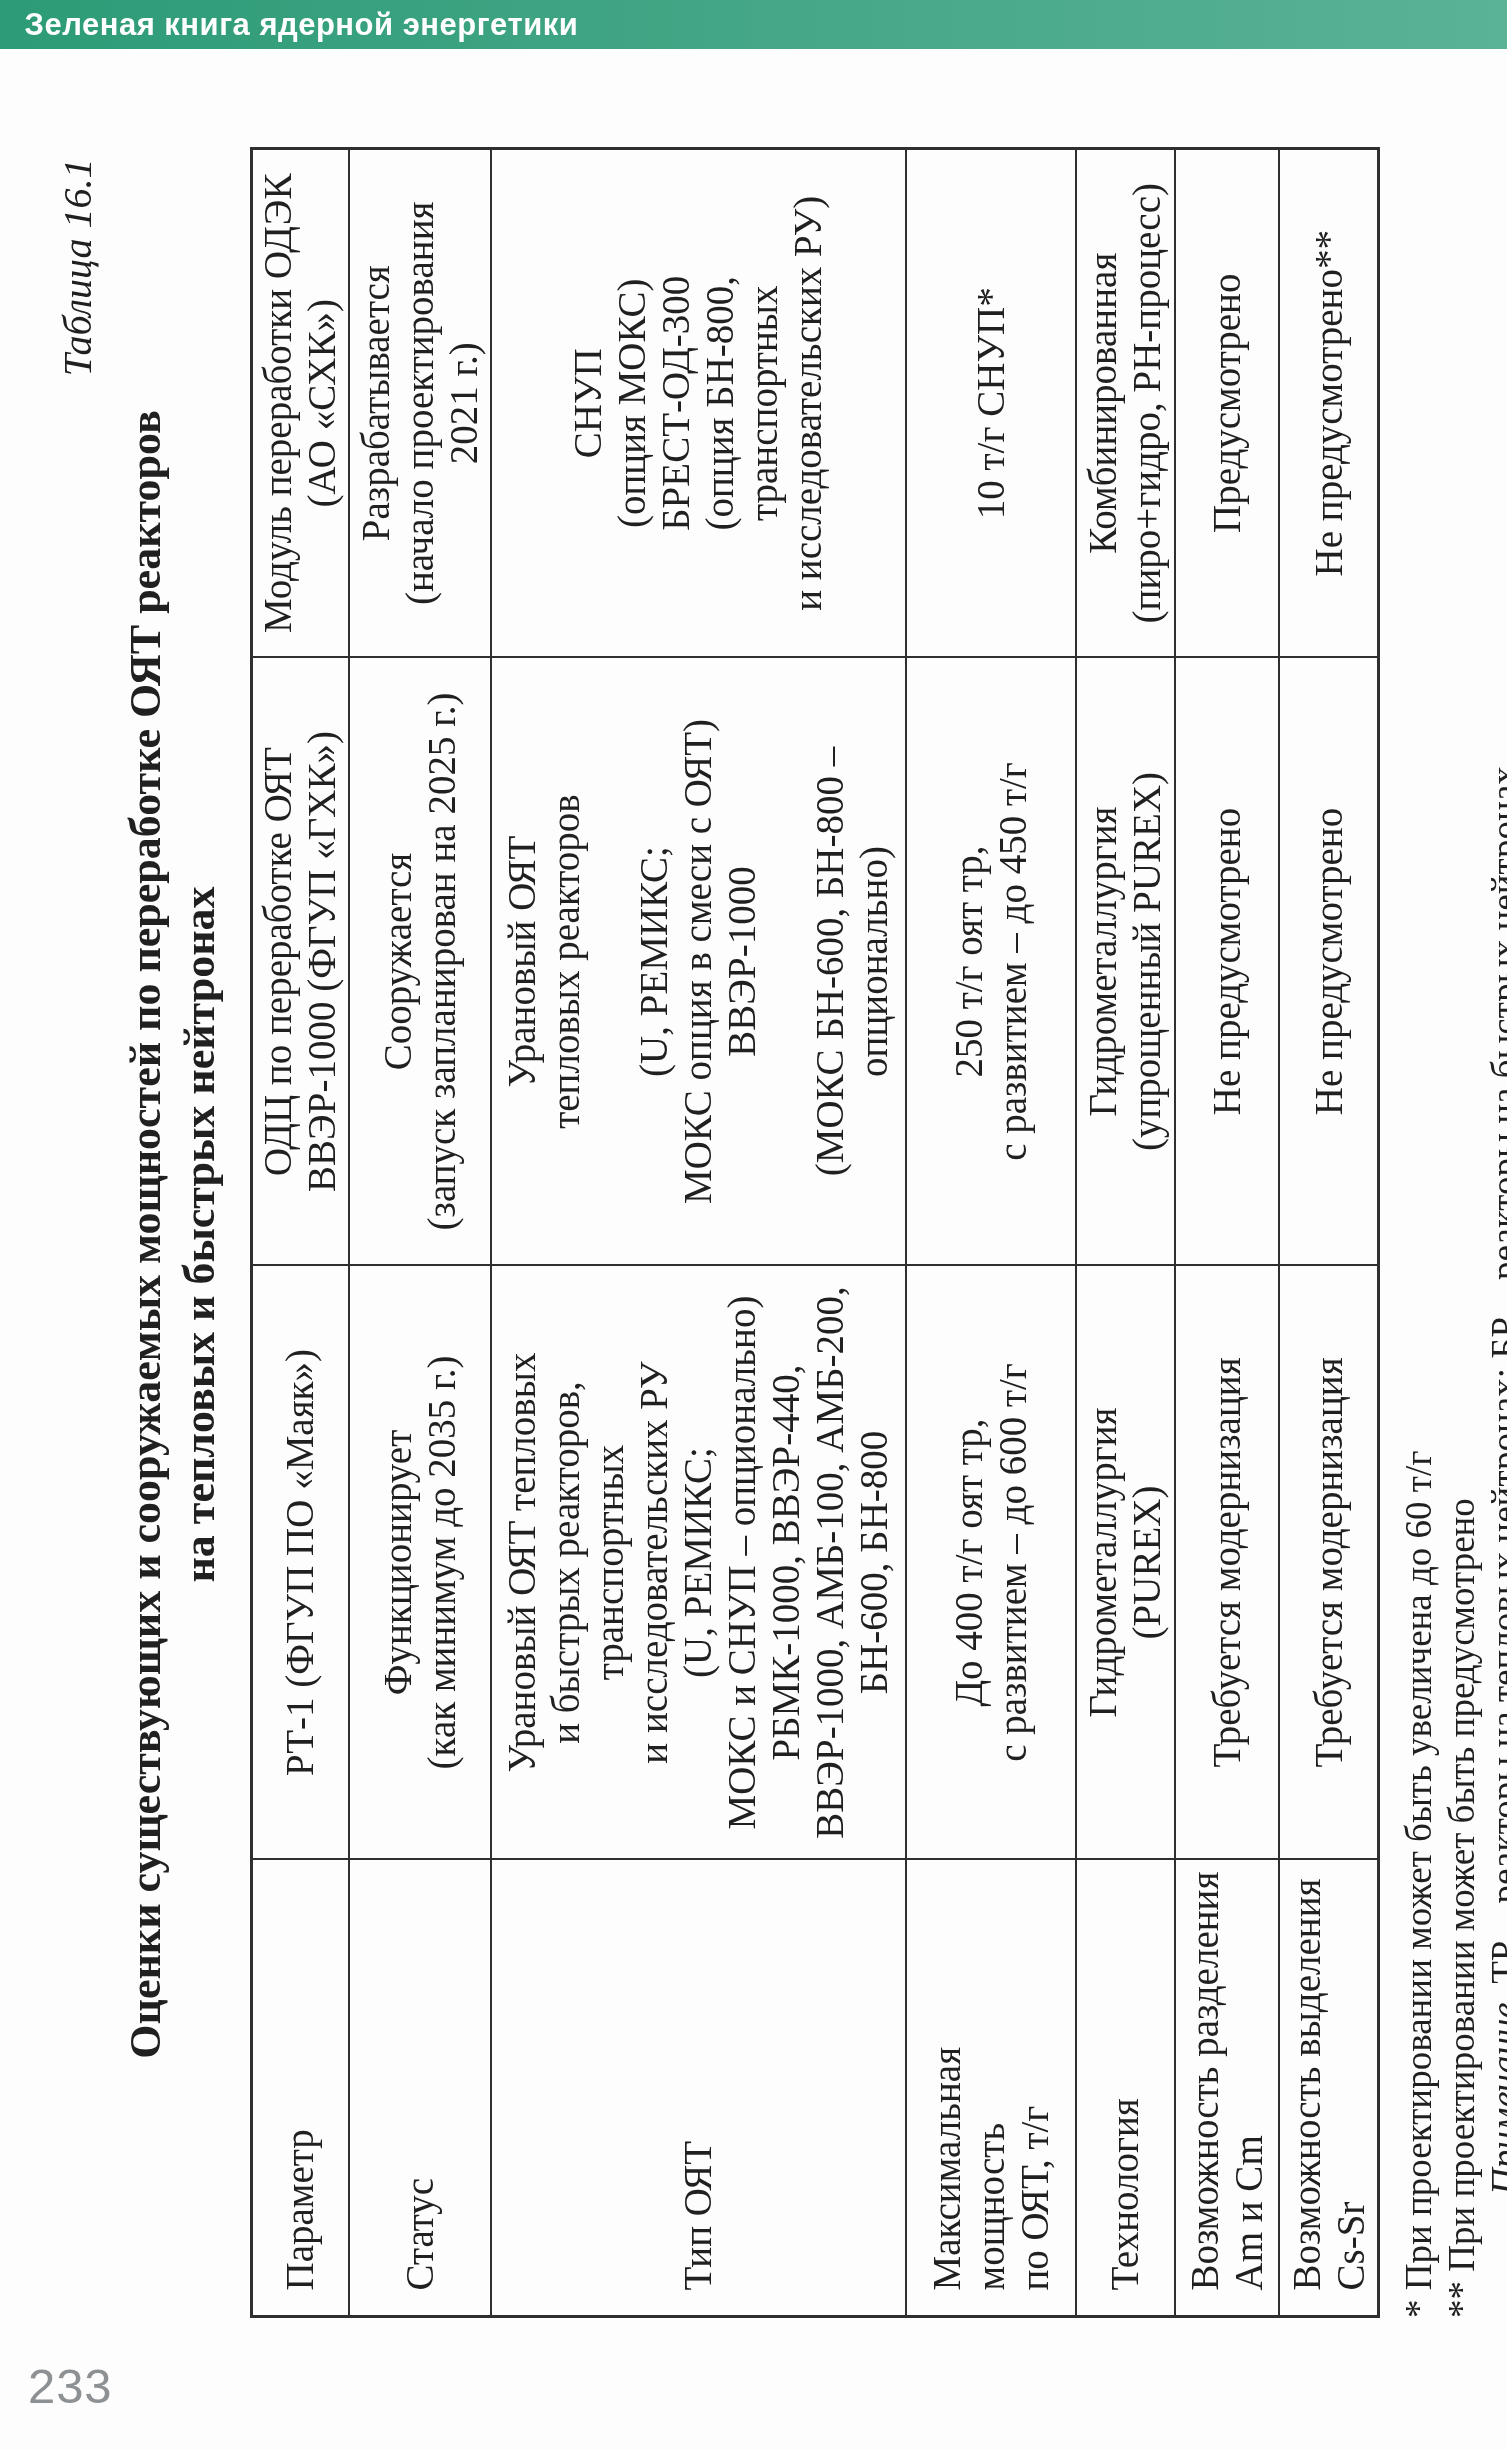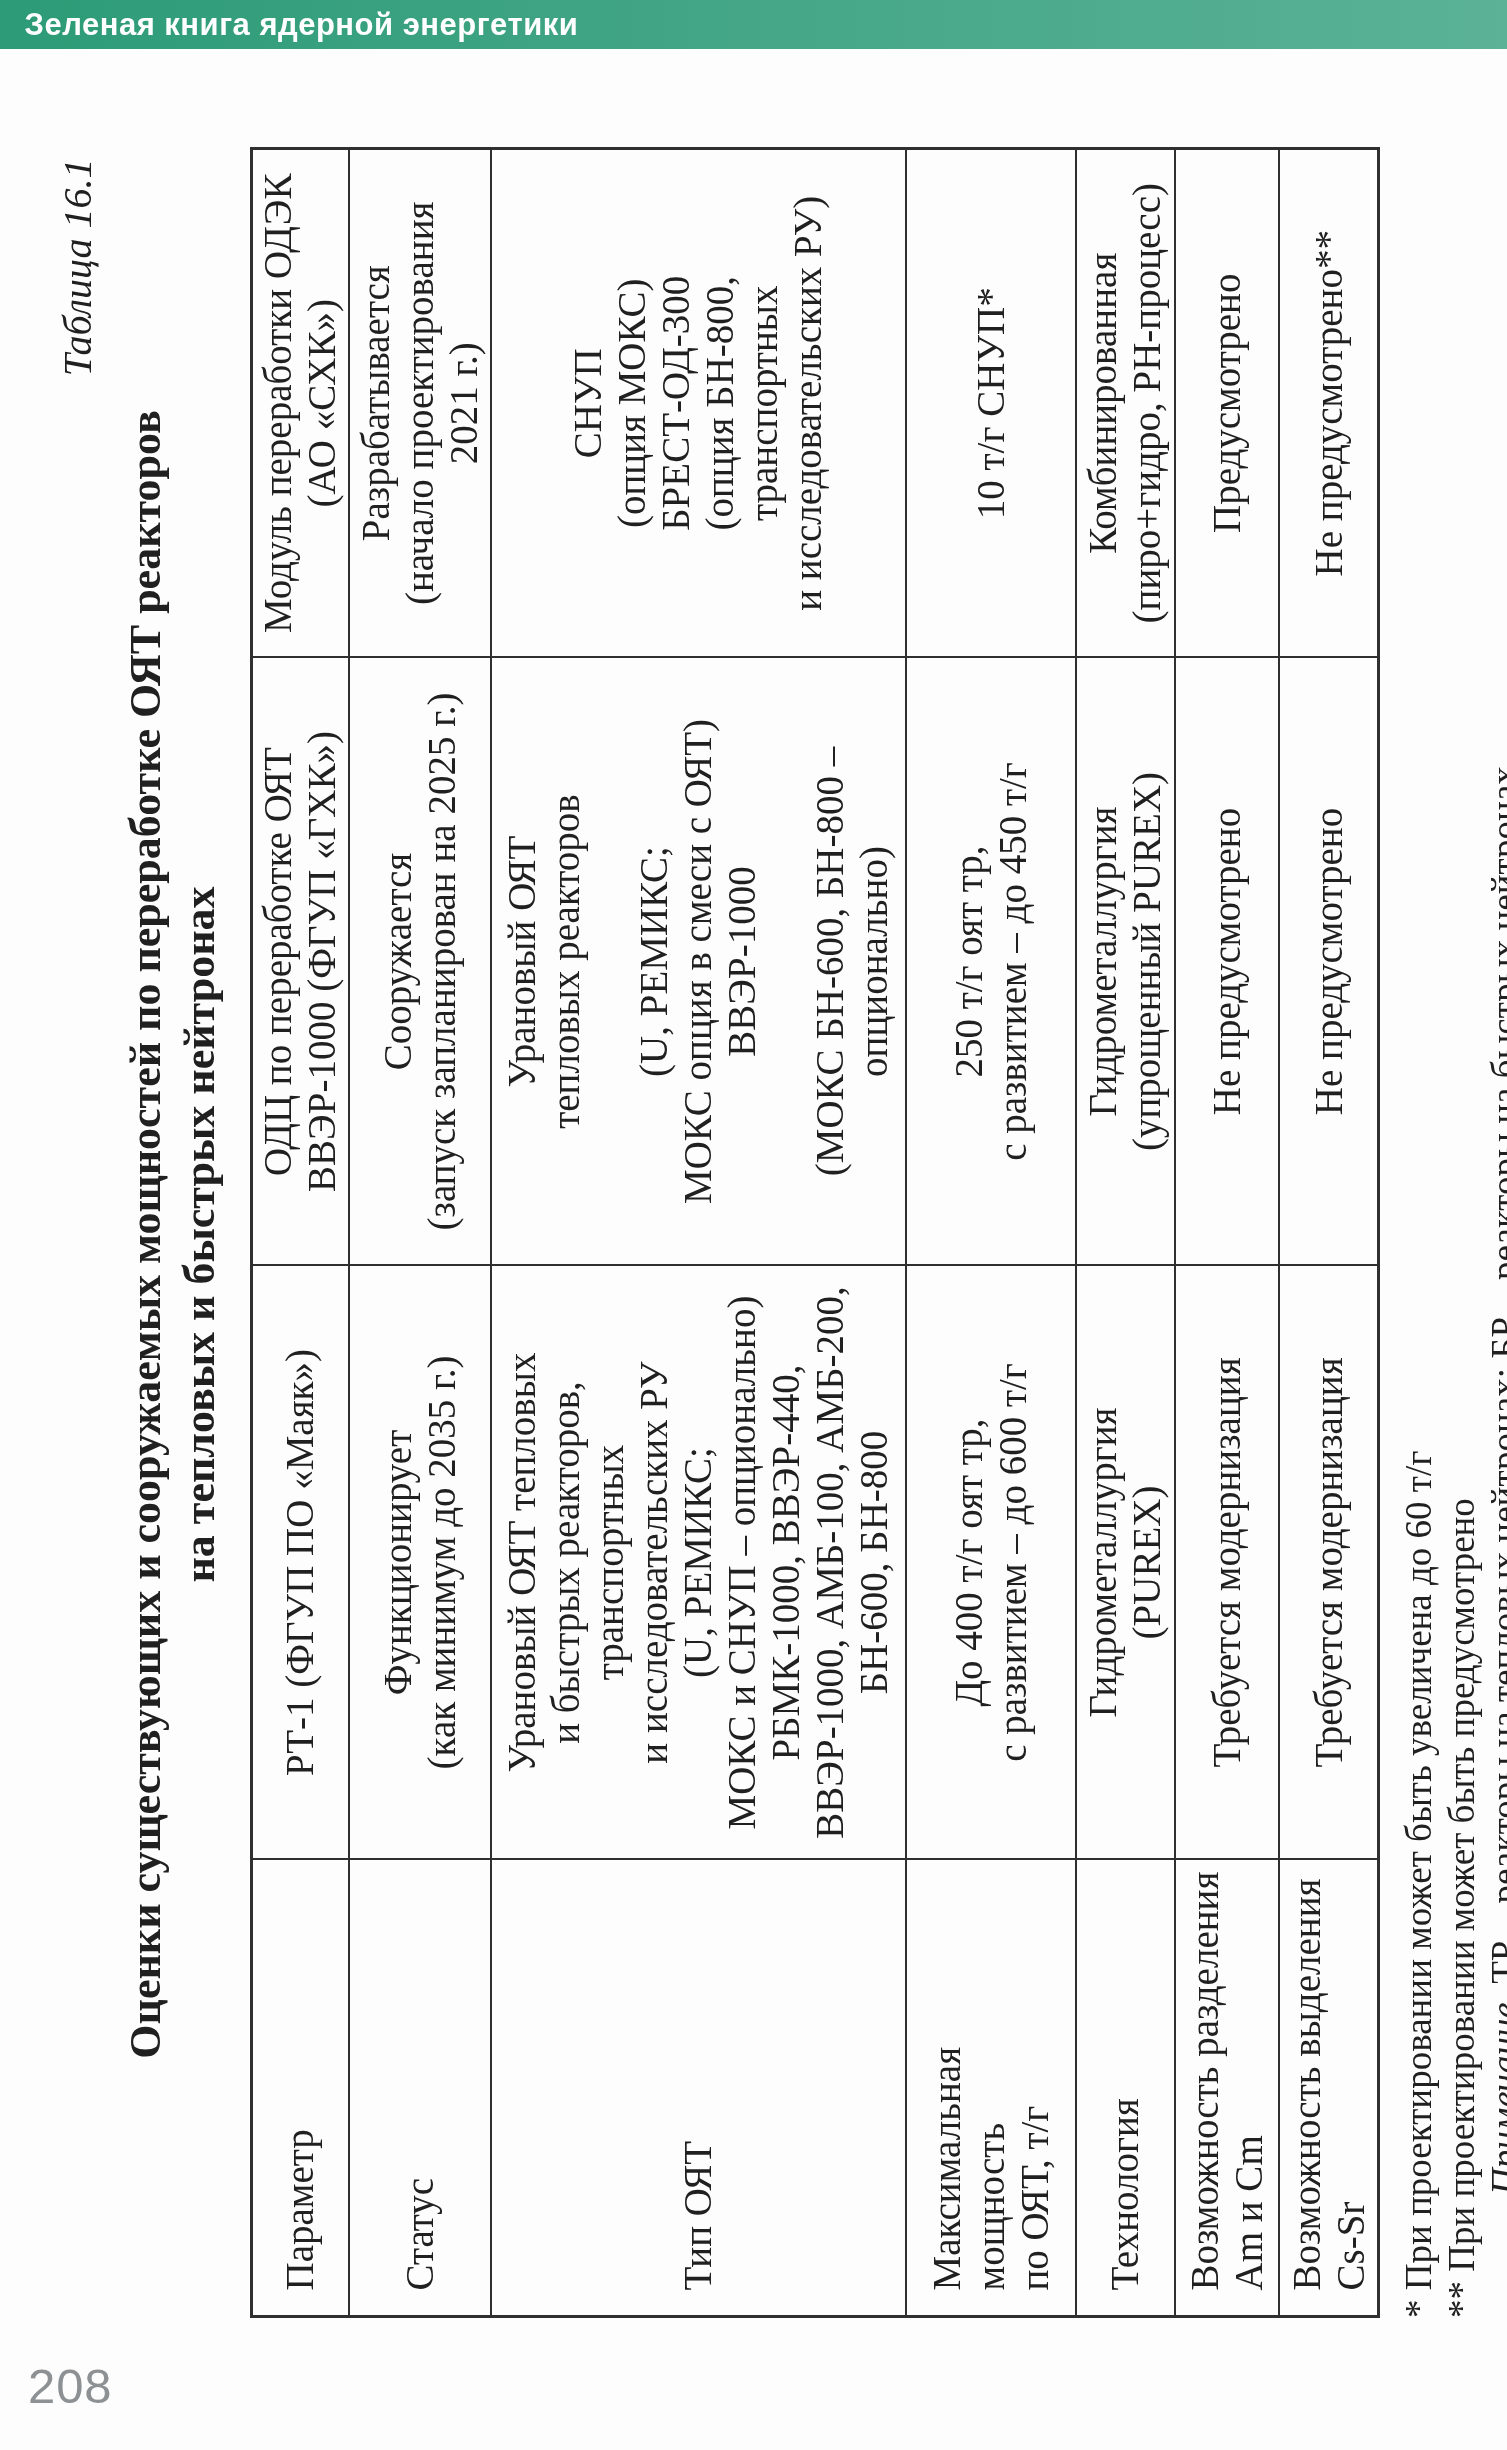--- a/index.html
+++ b/index.html
@@ -173,14 +173,14 @@
 
     <div class="footnotes">
       <div>* При проектировании может быть увеличена до 60 т/г</div>
       <div>** При проектировании может быть предусмотрено</div>
       <div class="note"><span class="note-label">Примечание.</span> <span>ТР – реакторы на тепловых нейтронах; БР – реакторы на быстрых нейтронах.</span></div>
     </div>
 
   </div>
 </div>
 
-<div class="pageno">208</div>
+<div class="pageno">233</div>
 
 
 </body></html>

